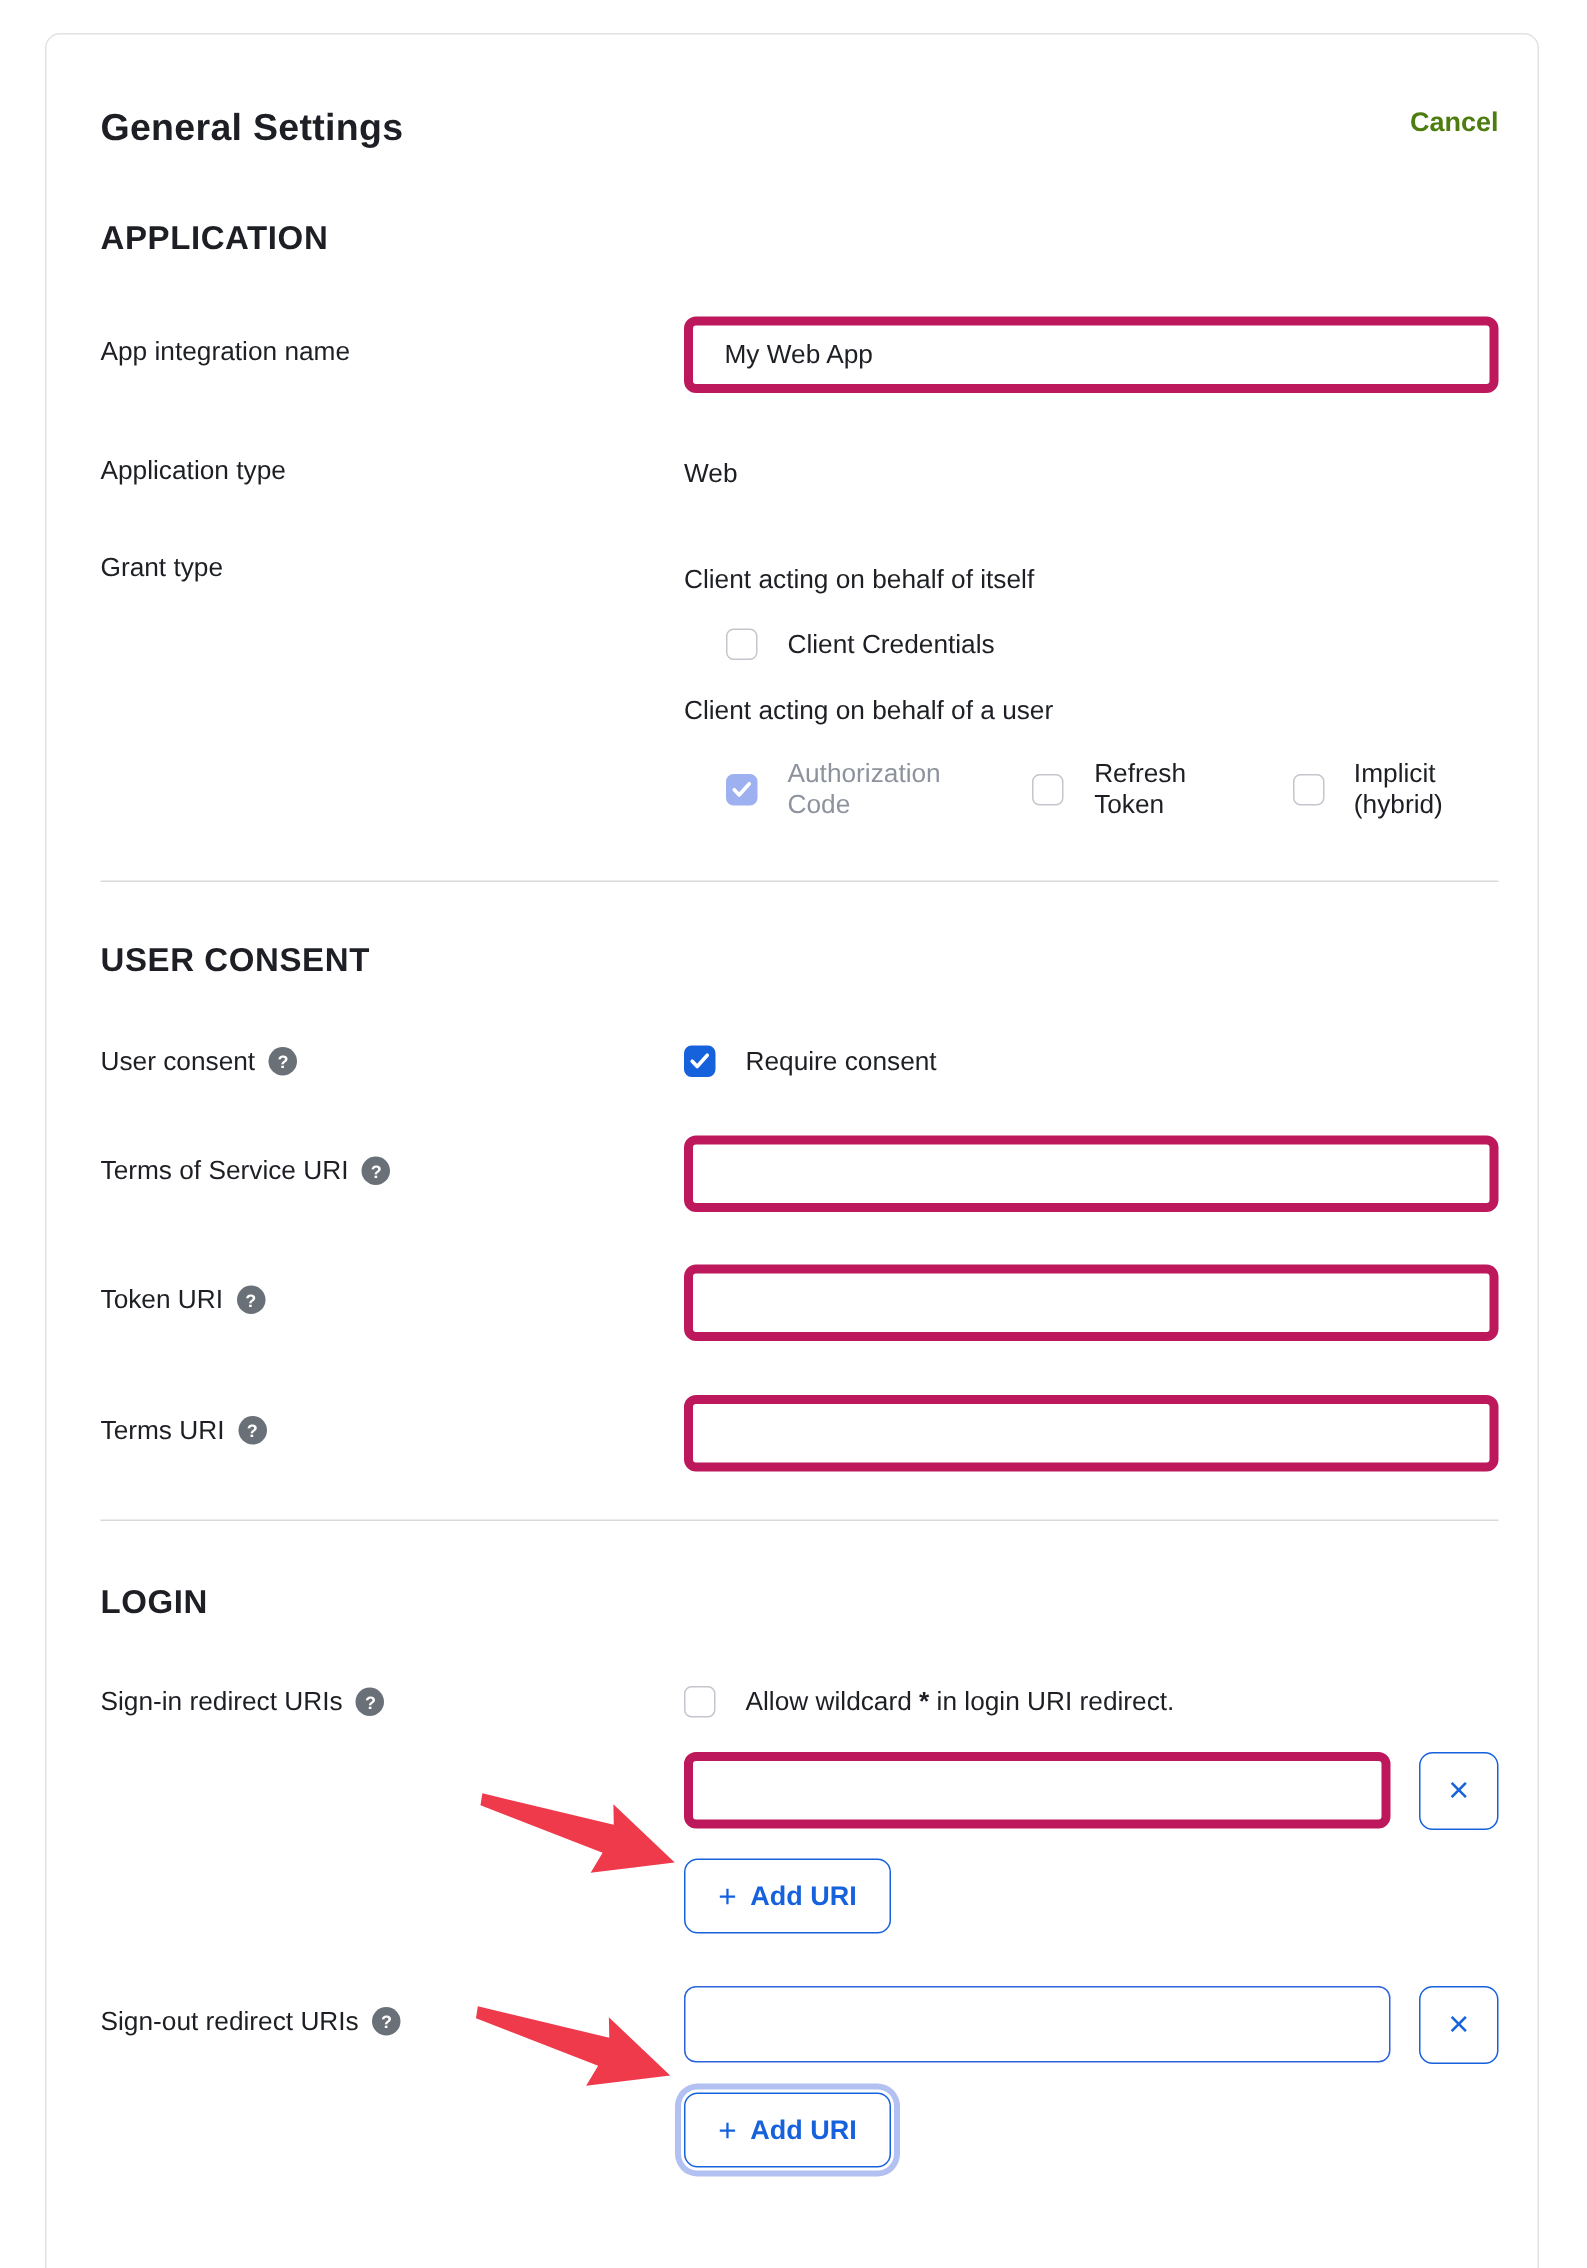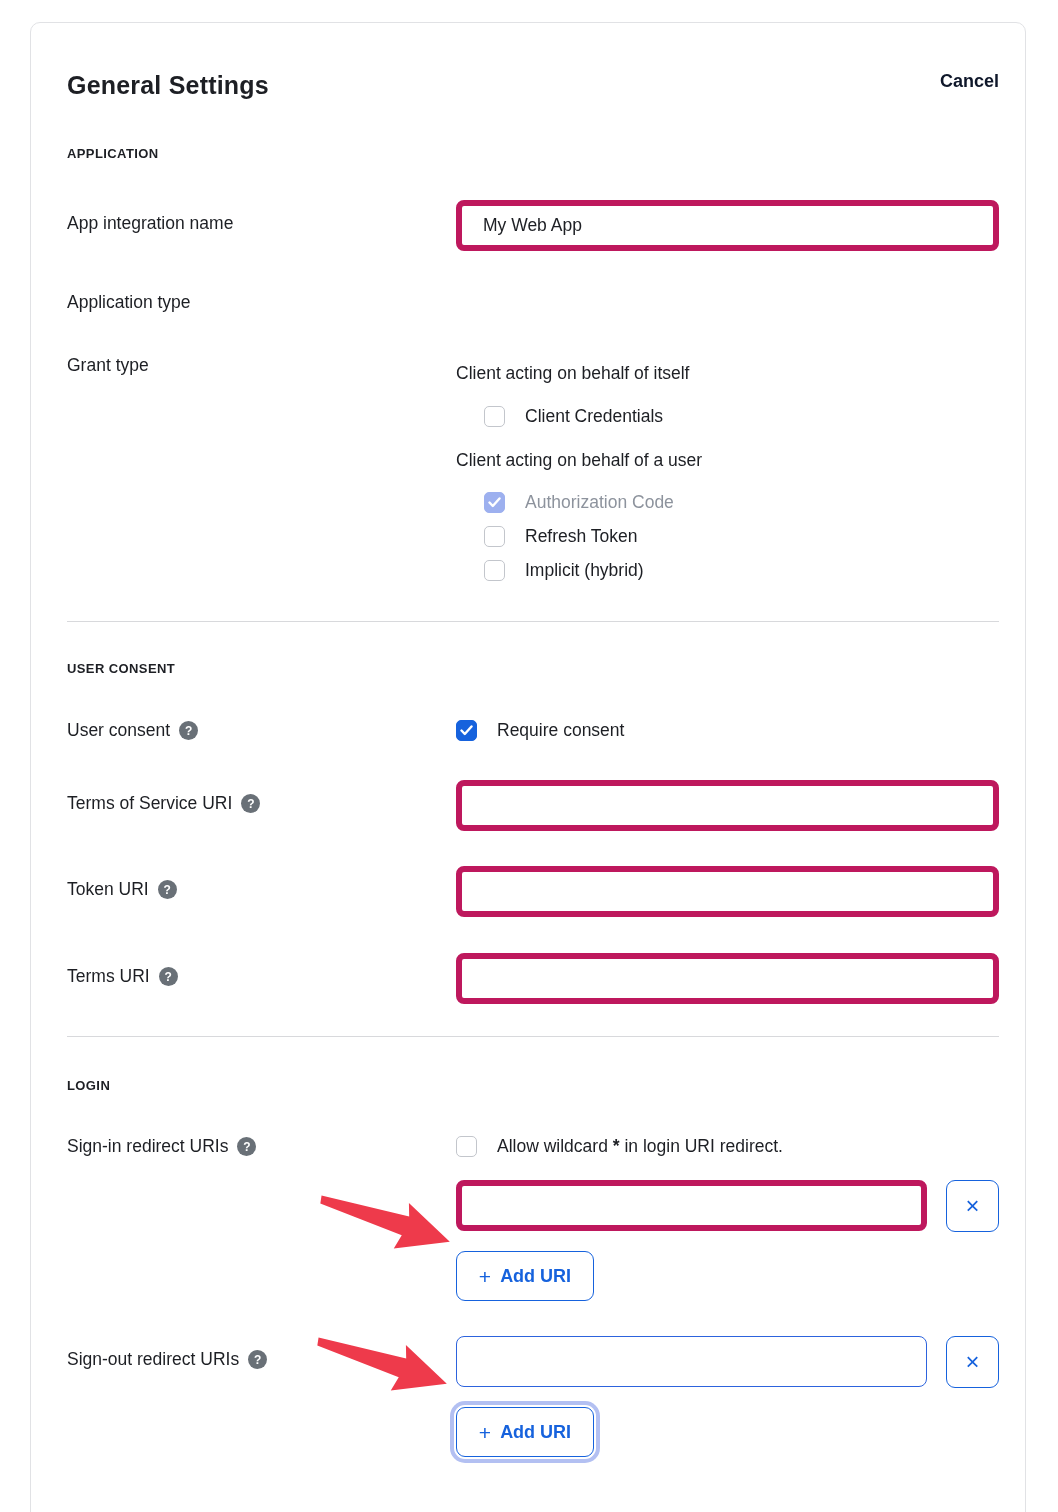--- a/index.html
+++ b/index.html
@@ -15,22 +15,22 @@
     left: 30px; top: 22px;
     width: 996px; height: 1560px;
     box-sizing: border-box;
     background: #fff;
     border: 1px solid #e1e2e5;
     border-radius: 10px;
     padding: 48px 26px 40px 36px;
   }
   .title-row { display: flex; justify-content: space-between; align-items: flex-start; gap: 16px; }
   .page-title { font-size: 25px; font-weight: 700; letter-spacing: 0.2px; }
-  .cancel-link { font-size: 18px; font-weight: 700; color: #0f172a; cursor: pointer; text-decoration: none; }
-  .section-heading { font-size: 13px; font-weight: 700; letter-spacing: 0.4px; }
+  .cancel-link { font-size: 18px; font-weight: 700; color: #4d7c0f; cursor: pointer; text-decoration: none; }
+  .section-heading { font-size: 22px; font-weight: 700; letter-spacing: 0.4px; }
   .mt-appheading { margin-top: 46px; }
   .row { display: grid; grid-template-columns: 389px 1fr; align-items: flex-start; }
   .row-appname { margin-top: 39px; }
   .row-apptype { margin-top: 41px; }
   .row-grant   { margin-top: 42px; }
   .row-consent { margin-top: 44px; }
   .row-tos     { margin-top: 39px; }
   .row-policy  { margin-top: 35px; }
   .row-logo    { margin-top: 36px; }
   .row-signin  { margin-top: 43px; }
@@ -51,21 +51,21 @@
     font-size: 17.5px; color: #1d1f24;
     padding: 0 21px; background: #fff; outline: none;
   }
   .static-value { font-size: 17.5px; padding-top: 2px; }
   .grant-col { padding-top: 8px; }
   .grant-subheading { font-size: 17.5px; }
   .grant-subheading.second { margin-top: 23px; }
   .cb-row { display: flex; align-items: center; gap: 20px; }
   .cb-row.indent { margin-left: 28px; }
   .grant-col .cb-row.first { margin-top: 22px; }
-  .grant-col .cb-group { margin-top: 21px; display: flex; flex-direction: column; gap: 13px; }
+  .grant-col .cb-group { margin-top: 21px; display: flex; gap: 13px; }
   .checkbox {
     width: 21px; height: 21px; box-sizing: border-box;
     border: 1.5px solid #c3c6cc; border-radius: 5px;
     background: #fff; flex: 0 0 auto; cursor: pointer;
     display: inline-flex; align-items: center; justify-content: center;
   }
   .checkbox.checked { background: #1662dd; border-color: #1662dd; }
   .checkbox.checked-disabled { background: #9db0ef; border-color: #9db0ef; }
   .cb-label { font-size: 17.5px; }
   .cb-label.disabled { color: #8d939d; }
@@ -112,20 +112,21 @@
 
   <div class="section-heading mt-appheading">APPLICATION</div>
 
   <div class="row row-appname">
     <div class="field-label pt-input">App integration name</div>
     <input class="text-input" type="text" value="My Web App" style="">
   </div>
 
   <div class="row row-apptype">
     <div class="field-label">Application type</div>
+    <div class="static-value">Web</div>
   </div>
 
   <div class="row row-grant">
     <div class="field-label">Grant type</div>
     <div class="grant-col">
       <div class="grant-subheading">Client acting on behalf of itself</div>
       <div class="cb-row indent first">
         <span class="checkbox"></span>
         <span class="cb-label">Client Credentials</span>
       </div>

